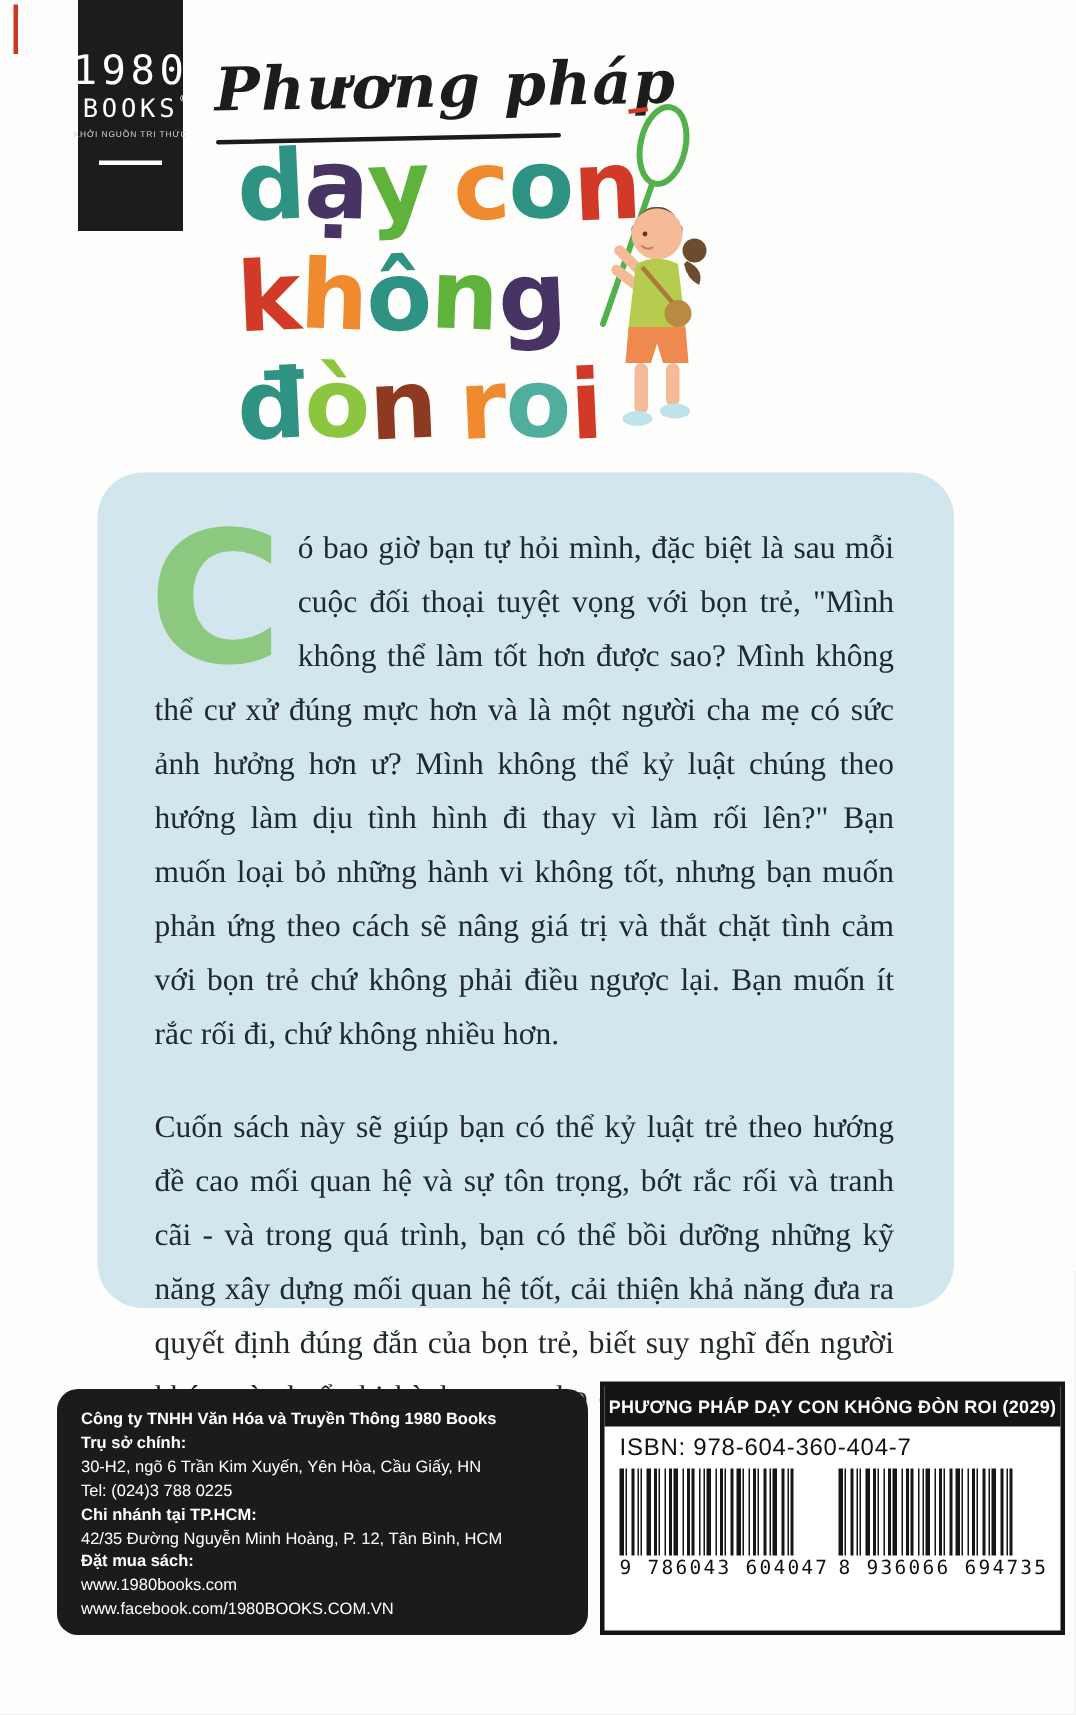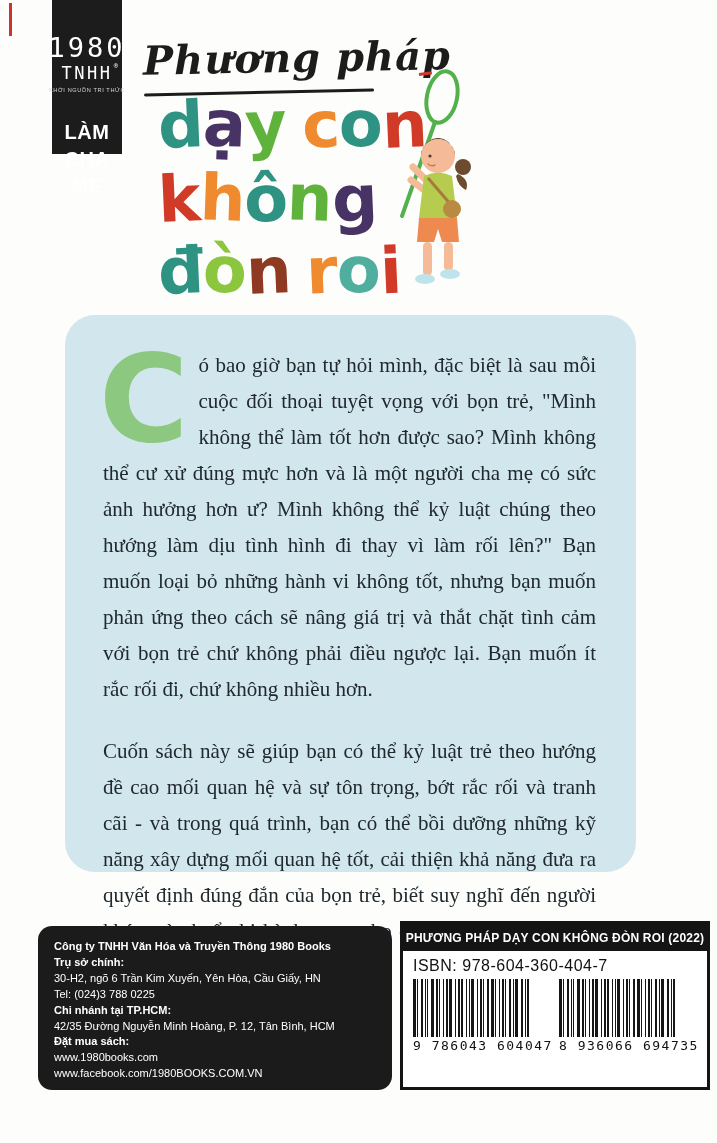--- a/index.html
+++ b/index.html
@@ -75,29 +75,25 @@
 </head>
 <body>
 
 <div class="page">
 
   <div class="corner-mark"></div>
 
   <div class="banner">
     <div class="logo-1980">1980</div>
     <div class="logo-books">
-      <span>TNHH</span>
+      <span>BOOKS</span>
       <span class="logo-reg">®</span>
     </div>
     <div class="logo-slogan">KHỞI NGUỒN TRI THỨC</div>
     <div class="banner-divider"></div>
-    <div class="banner-cat">
-      <div>LÀM</div>
-      <div>CHA MẸ</div>
-    </div>
   </div>
 
   <div class="script-title">Phương pháp</div>
   <div class="script-underline"></div>
   <div class="title-line title-line-1"><span class="title-letter" style="color: rgb(47, 147, 131);">d</span><span class="title-letter" style="color: rgb(72, 51, 101);">ạ</span><span class="title-letter" style="color: rgb(95, 178, 60);">y</span><span class="title-letter space"> </span><span class="title-letter" style="color: rgb(240, 138, 47);">c</span><span class="title-letter" style="color: rgb(47, 147, 131);">o</span><span class="title-letter" style="color: rgb(210, 58, 40);">n</span></div>
   <div class="title-line title-line-2"><span class="title-letter" style="color: rgb(210, 58, 40);">k</span><span class="title-letter" style="color: rgb(240, 138, 47);">h</span><span class="title-letter" style="color: rgb(47, 147, 131);">ô</span><span class="title-letter" style="color: rgb(95, 178, 60);">n</span><span class="title-letter" style="color: rgb(72, 51, 101);">g</span></div>
   <div class="title-line title-line-3"><span class="title-letter" style="color: rgb(47, 147, 131);">đ</span><span class="title-letter" style="color: rgb(140, 198, 63);">ò</span><span class="title-letter" style="color: rgb(142, 58, 35);">n</span><span class="title-letter space"> </span><span class="title-letter" style="color: rgb(240, 138, 47);">r</span><span class="title-letter" style="color: rgb(79, 174, 158);">o</span><span class="title-letter" style="color: rgb(210, 58, 40);">i</span></div>
 
   <div class="girl">
     <svg width="120" height="235" viewBox="0 0 120 235" xmlns="http://www.w3.org/2000/svg">
@@ -134,21 +130,21 @@
       <div class="contact-line">30-H2, ngõ 6 Trần Kim Xuyến, Yên Hòa, Cầu Giấy, HN</div>
       <div class="contact-line">Tel: (024)3 788 0225</div>
       <div class="contact-line bold">Chi nhánh tại TP.HCM:</div>
       <div class="contact-line">42/35 Đường Nguyễn Minh Hoàng, P. 12, Tân Bình, HCM</div>
       <div class="contact-line bold">Đặt mua sách:</div>
       <div class="contact-line">www.1980books.com</div>
       <div class="contact-line">www.facebook.com/1980BOOKS.COM.VN</div>
     </div>
 
   <div class="barcode-box">
-    <div class="barcode-header">PHƯƠNG PHÁP DẠY CON KHÔNG ĐÒN ROI (2022)</div>
+    <div class="barcode-header">PHƯƠNG PHÁP DẠY CON KHÔNG ĐÒN ROI (2029)</div>
     <div class="isbn-line">ISBN: 978-604-360-404-7</div>
     <div class="barcodes">
       <div class="barcode">
         <div class="bars">
             <div class="bar" style="width: 3px; margin-right: 1px;"></div>
             <div class="bar" style="width: 1px; margin-right: 3px;"></div>
             <div class="bar" style="width: 2px; margin-right: 2px;"></div>
             <div class="bar" style="width: 1px; margin-right: 1px;"></div>
             <div class="bar" style="width: 1px; margin-right: 3px;"></div>
             <div class="bar" style="width: 3px; margin-right: 2px;"></div>

